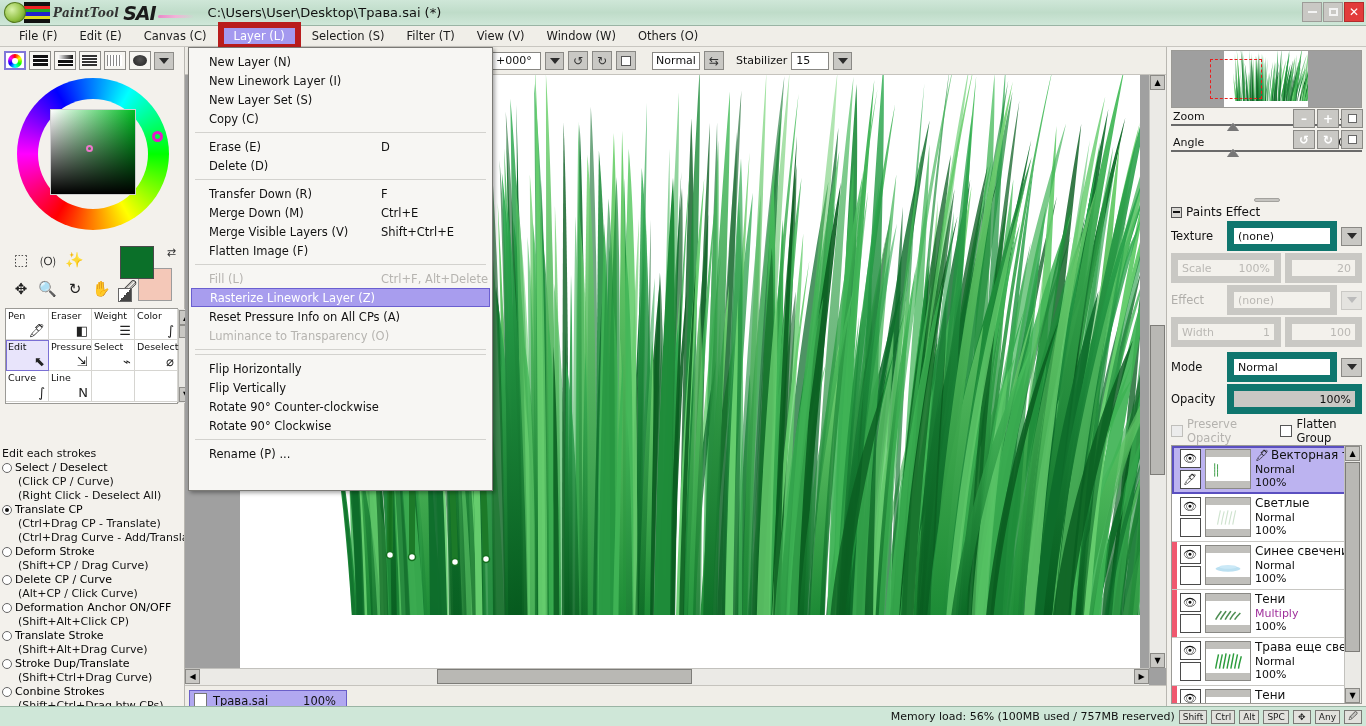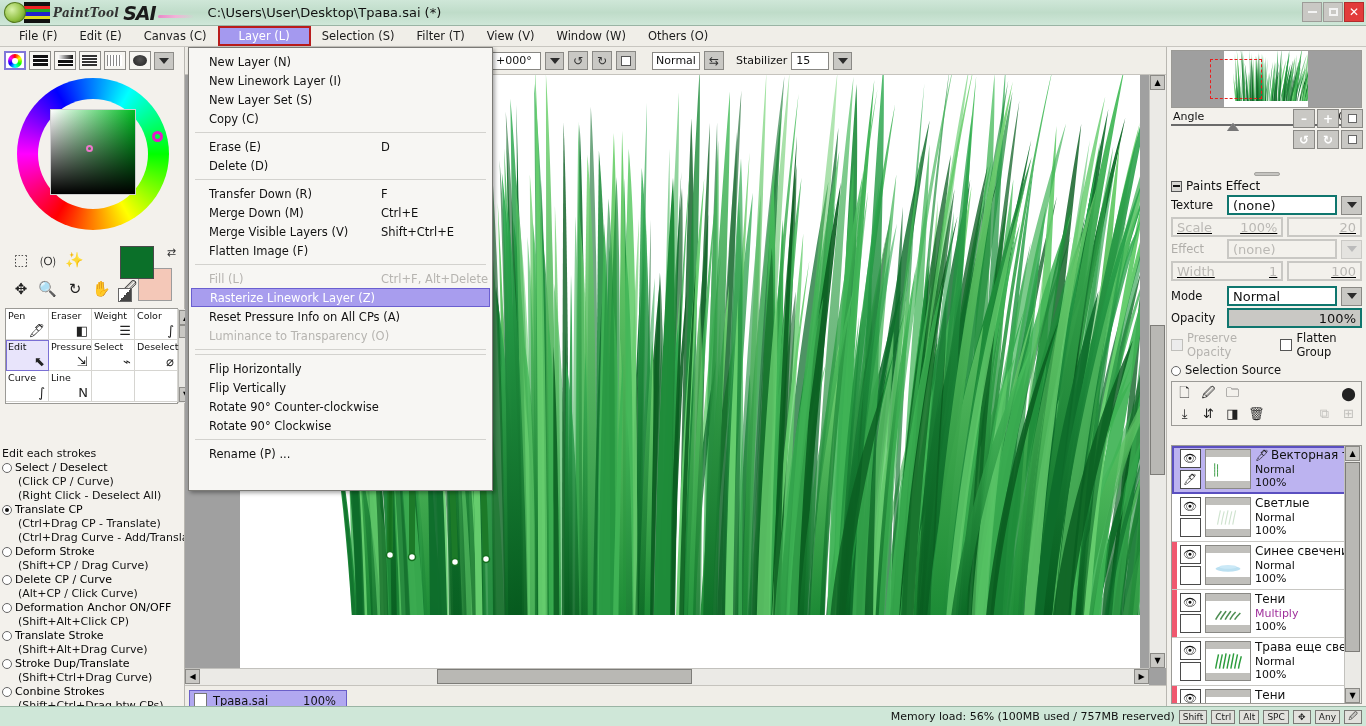--- a/index.html
+++ b/index.html
@@ -67,21 +67,21 @@
     position: absolute; left: 0; top: 26px; width: 1366px; height: 21px;
     background: #f0eee8; border-bottom: 1px solid #c8c6c0;
     display: flex; align-items: center; padding-left: 8px;
   }
   .menu-item {
     padding: 2px 11px; font-size: 11.5px; color: #1b1b1b; cursor: default;
     white-space: nowrap;
   }
   .menu-item.active {
     background: #a499ef; color: #fff;
-    border: 2px solid #b91c1c; padding: 1px 19px;
+    border: 6px solid #b91c1c; padding: 1px 10px;
   }
 
   
   #leftpanel {
     position: absolute; left: 0; top: 47px; width: 185px; height: 679px;
     background: #f3f1ec; border-right: 1px solid #b9b7b1;
   }
   .colmode-row {
     display: flex; align-items: center; gap: 3px; padding: 4px 4px 2px 4px;
   }
@@ -275,30 +275,30 @@
 
   .pe-header { display: flex; align-items: center; gap: 4px; padding: 1px 4px; }
   .minus-box { width: 11px; height: 11px; border: 1px solid #555; background: #d8d7d3;
     display:flex; align-items:center; justify-content:center; }
   .minus-box .m { width: 7px; height: 2px; background: #111; }
   .pe-header .t { font-size: 12px; color: #111; }
 
   .frow { display: flex; align-items: center; gap: 4px; padding: 1px 4px; }
   .frow .fl { width: 52px; font-size: 11.5px; color: #111; }
   .frow .fl.dim { color: #b0aeaa; }
-  .fbox { flex: 1; height: 19px; border: 2px solid #0f766e; background: #fff;
-    font-size: 13px; color: #111; display: flex; align-items: center; padding: 8px 4px; }
+  .fbox { flex: 1; height: 19px; border: 7px solid #0f766e; background: #fff;
+    font-size: 11px; color: #111; display: flex; align-items: center; padding: 8px 4px; }
   .fbox.dim { color: #bab8b4; border-color: #c9c8c4; background: #f3f1ec; }
   .fbox.right { justify-content: flex-end; }
   .fbox.gray { background: #c9c8c4; }
   .dd2 { width: 21px; height: 19px; background: #c9c8c4; border: 1px solid #8a8985;
     display:flex; align-items:center; justify-content:center; flex: none; }
   .dd2.dim { background: #e4e3df; border-color: #cac9c5; }
   .dd2.dim .tri-down { border-top-color: #bbb; }
-  .twobox { display: flex; gap: 4px; padding: 1px 4px; text-decoration: underline; }
+  .twobox { display: flex; gap: 4px; padding: 1px 4px; }
   .twobox .fbox { flex: 1; }
 
   .chkrow { display: flex; align-items: center; gap: 4px; padding: 2px 4px; }
   .chk { width: 12px; height: 12px; border: 1px solid #555; background: #fff; flex: none; }
   .chk.dim { border-color: #c0bfbb; background: #ececec; }
   .chkrow .lbl { font-size: 11.5px; color: #111; }
   .chkrow .lbl.dim { color: #b4b2ae; }
 
   #layer-toolbar {
     margin: 2px 4px 0 4px; border: 1px solid #9b9a96; background: #f3f1ec;
@@ -1204,20 +1204,26 @@
             <path d="M33.4 50.0 C33.6 29.9 34.0 10.9 34.2 2.3 C34.7 14.9 34.6 33.9 34.7 50.0 Z" fill="#0a5d20" opacity="0.92"></path>
             <path d="M81.3 50.0 C83.1 35.5 88.4 21.8 91.5 15.6 C89.1 25.8 84.1 39.5 82.4 50.0 Z" fill="#66cd6e" opacity="0.80"></path>
             <path d="M77.9 50.0 C80.5 27.9 88.2 6.8 92.7 -2.7 C88.6 10.8 81.0 31.9 78.5 50.0 Z" fill="#1e8c3a" opacity="0.87"></path>
           </g>
       </svg>
     </div>
     <div id="nav-sel"></div>
   </div>
 
   <div class="slider-row">
+    <span class="lab">Zoom</span>
+    <span class="val">100.0%</span>
+    <div class="slider-track"></div>
+    <div class="slider-knob" style="left:56px"></div>
+  </div>
+  <div class="slider-row">
     <span class="lab">Angle</span>
     <span class="val">+000Я</span>
     <div class="slider-track"></div>
     <div class="slider-knob" style="left:56px"></div>
   </div>
 
   <div id="nav-btns">
     <div class="nvbtn">–</div>
     <div class="nvbtn">+</div>
     <div class="nvbtn">

